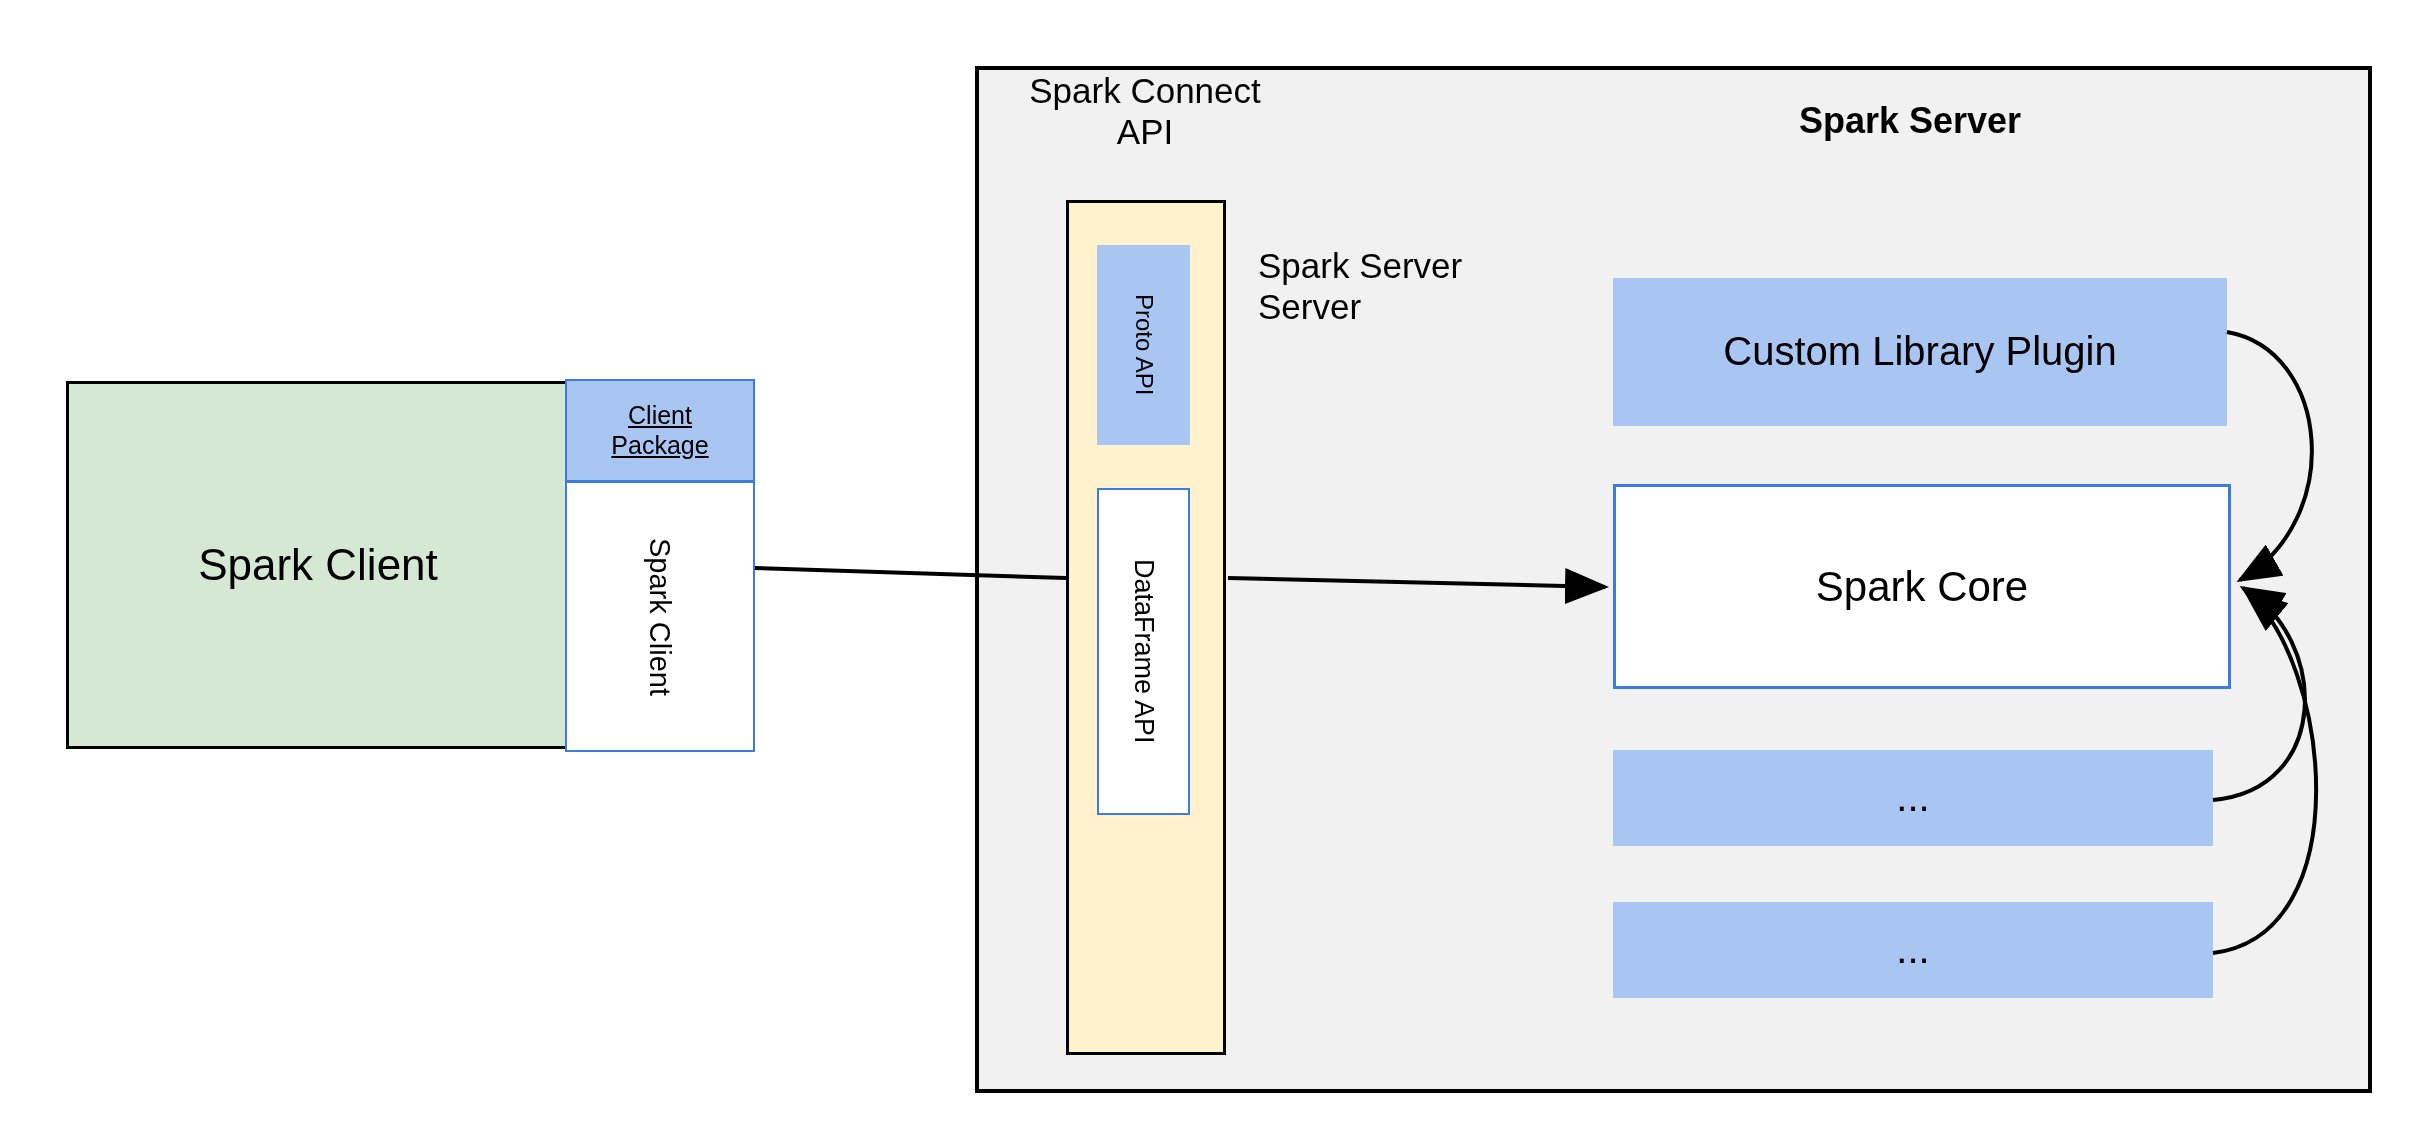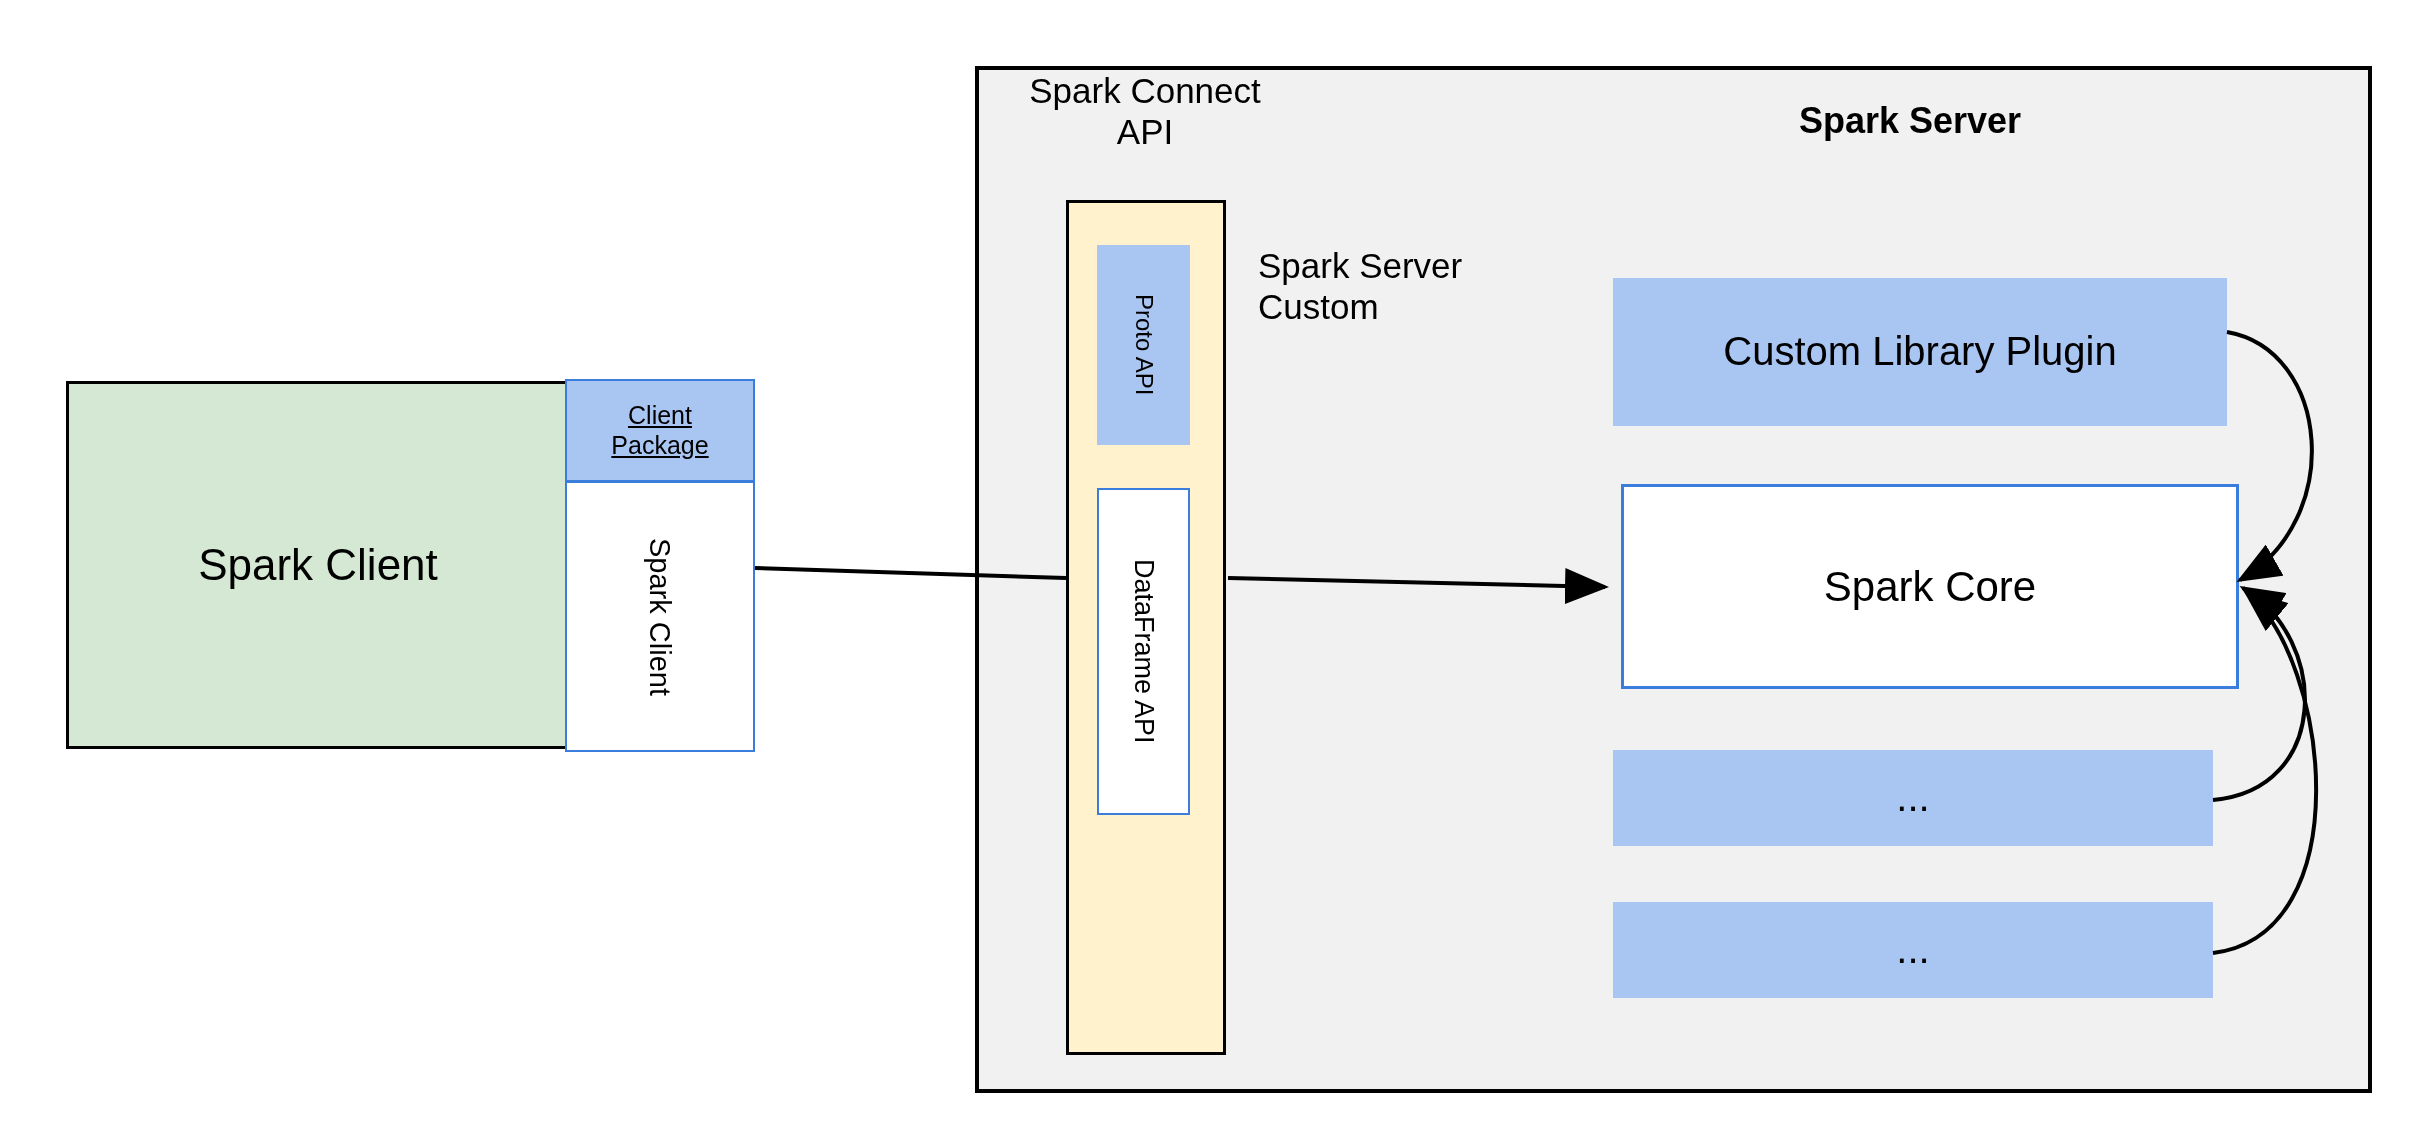--- a/index.html
+++ b/index.html
@@ -146,21 +146,20 @@
   }
   #spark-core {
     left: 1613px;
     top: 484px;
     width: 618px;
     height: 205px;
     background: #ffffff;
     border: 3px solid #3b7ddd;
     font-size: 42px;
     z-index: 3;
-    margin-left: 8px;
   }
   #dots-1 {
     left: 1613px;
     top: 750px;
     width: 600px;
     height: 96px;
     background: #a9c5f2;
     border: none;
     font-size: 40px;
     z-index: 3;
@@ -207,21 +206,21 @@
     <span class="vert-text">Proto API</span>
   </div>
 
   <div class="box" id="dataframe-api">
     <span class="vert-text">DataFrame API</span>
   </div>
 
   <div class="box" id="spark-server-library-label">
     <div>
       <div>Spark Server</div>
-      <div>Custom</div>
+      <div>Server</div>
     </div>
   </div>
 
   <div class="box" id="custom-library-plugin">
     <span>Custom Library Plugin</span>
   </div>
 
   <div class="box" id="spark-core">
     <span>Spark Core</span>
   </div>

